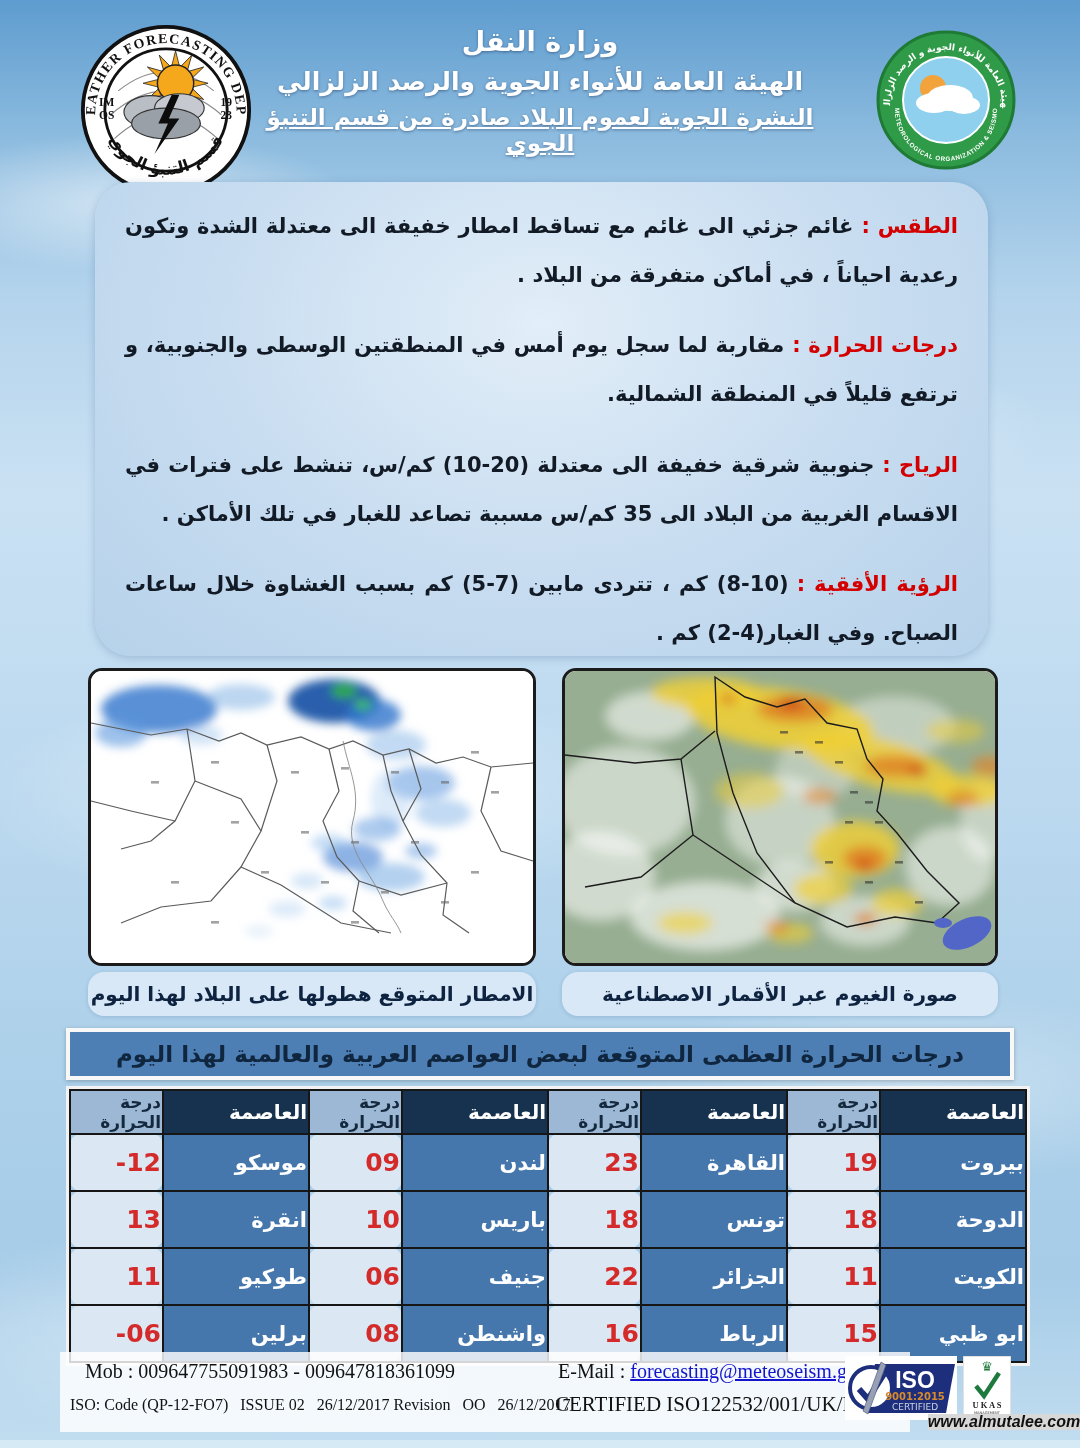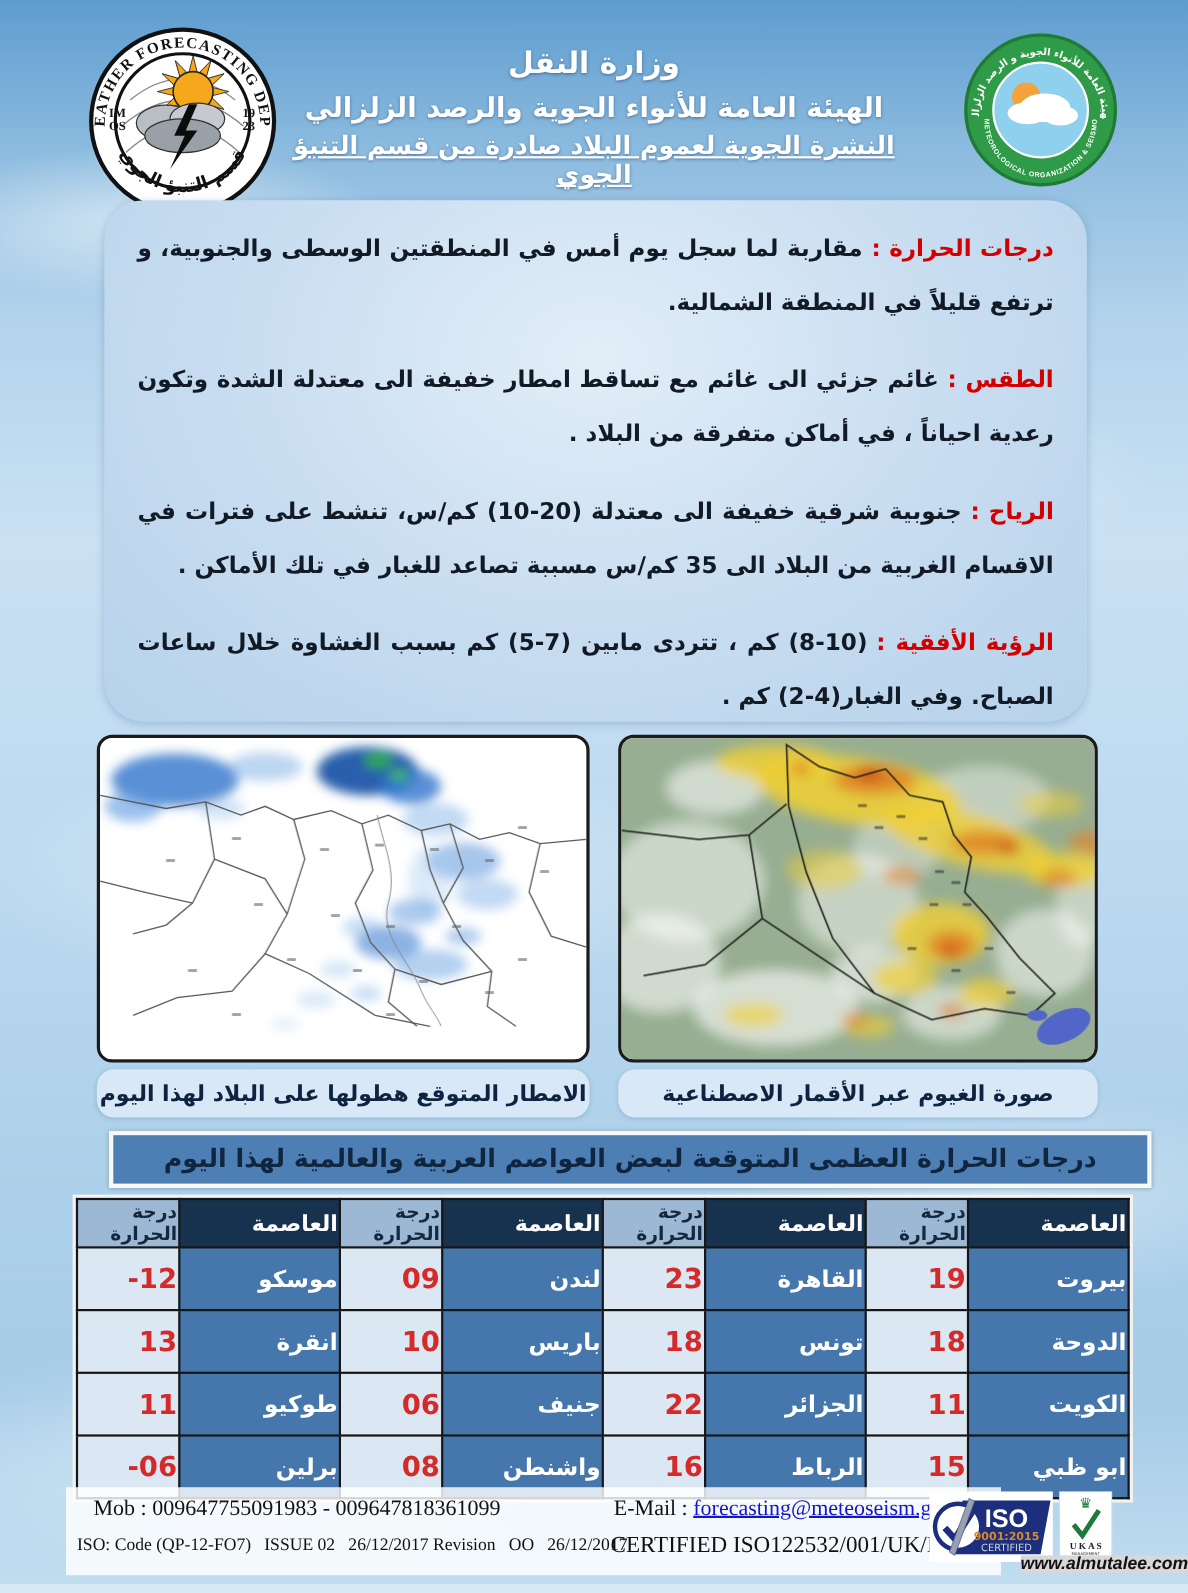--- a/index.html
+++ b/index.html
@@ -10,21 +10,21 @@
       radial-gradient(ellipse 420px 130px at 70% 30%, rgba(255,255,255,.45), transparent 70%),
       radial-gradient(ellipse 500px 160px at 30% 55%, rgba(255,255,255,.4), transparent 70%),
       radial-gradient(ellipse 420px 140px at 85% 75%, rgba(255,255,255,.35), transparent 70%),
       radial-gradient(ellipse 520px 150px at 20% 92%, rgba(255,255,255,.4), transparent 70%),
       linear-gradient(180deg,#5e9ccf 0%,#8abade 9%,#b3d3ec 20%,#cae1f3 34%,#bedaf0 52%,#aed1ea 72%,#a6cce8 88%,#c2ddf0 100%);
   }
   .abs{position:absolute;}
   
   .titles{left:230px;top:26px;width:620px;text-align:center;color:#ffffff;font-weight:bold;
     text-shadow:0 1px 3px rgba(10,30,70,.45);direction:rtl;}
-  .t1{font-size:27px;margin:16px 0 10px;}
+  .t1{font-size:27px;margin:0 0 10px;}
   .t2{font-size:25px;margin:0 0 8px;}
   .t3{font-size:23px;margin:0 0 9px;text-decoration:underline;}
   .t4{font-size:25px;margin:0;}
   
   .panel{left:95px;top:182px;width:893px;height:474px;border-radius:36px;
     background:radial-gradient(ellipse at 50% 30%, #e2eef8 0%, #c7dcf0 55%, #b6d2ea 100%);
     box-shadow:0 2px 8px rgba(40,80,130,.25);
     direction:rtl;padding:20px 30px 0 30px;box-sizing:border-box;}
   .para{font-size:21px;font-weight:bold;line-height:2.32;color:#121a26;text-align:justify;margin:0 0 22px;}
   .para-label{color:#d40000;margin-left:8px;}
@@ -34,28 +34,28 @@
   .satmap{left:562px;top:668px;width:430px;height:292px;}
   .caption{top:972px;height:44px;border-radius:16px;background:#d9e8f7;
     display:flex;align-items:center;justify-content:center;
     color:#0d2340;font-weight:bold;font-size:20px;direction:rtl;
     box-shadow:0 1px 4px rgba(40,80,130,.2);}
   .cap-l{left:88px;width:448px;}
   .cap-r{left:562px;width:436px;}
   
   .banner{left:66px;top:1028px;width:940px;height:44px;background:#4d7fb5;border:4px solid #f8f8f8;
     display:flex;align-items:center;justify-content:center;color:#10263f;font-weight:bold;
-    font-size:23px;direction:rtl;box-shadow:0 1px 4px rgba(0,0,0,.25);margin-left:33px;}
+    font-size:23px;direction:rtl;box-shadow:0 1px 4px rgba(0,0,0,.25);}
   .temps{left:66px;top:1086px;border:3px solid #f2f2f2;}
   table{border-collapse:collapse;direction:rtl;}
   th,td{border:2px solid #161616;text-align:right;vertical-align:middle;font-weight:bold;}
   th.cap-h{width:142px;height:40px;background:#16324f;color:#ffffff;font-size:20px;}
   th.tmp-h{width:89px;height:40px;background:#9db8d4;color:#14283e;font-size:17px;}
   td.city{width:142px;height:53px;background:#4577ad;color:#ffffff;font-size:21px;}
-  td.temp{width:89px;height:53px;background:#dbe7f3;color:#d42a2a;font-size:25px;direction:ltr;}
+  td.temp{width:89px;height:53px;background:#dbe7f3;color:#d42a2a;font-size:25px;direction:ltr;border-radius:11px;}
   
   .footer{left:60px;top:1352px;width:850px;height:80px;background:rgba(255,255,255,.82);
     font-family:"Liberation Serif",serif;color:#111;}
   .mob{left:25px;top:8px;font-size:20px;}
   .email-wrap{left:498px;top:8px;font-size:20px;}
   .email-link{color:#1414cc;text-decoration:underline;}
   .iso-code{left:10px;top:44px;font-size:16px;white-space:pre;}
   .certified{left:495px;top:40px;font-size:21px;}
   .badge{background:#ffffff;}
   .iso-badge{left:845px;top:1356px;width:112px;height:64px;}
@@ -137,22 +137,22 @@
     </text>
   </svg>
 
   <div class="abs titles">
     <div class="t1">وزارة النقل</div>
     <div class="t2">الهيئة العامة للأنواء الجوية والرصد الزلزالي</div>
     <div class="t3">النشرة الجوية لعموم البلاد صادرة من قسم التنبؤ الجوي</div>
   </div>
 
   <div class="abs panel">
+    <p class="para"><span class="para-label">الطقس :</span><span>غائم جزئي الى غائم مع تساقط امطار خفيفة الى معتدلة الشدة وتكون رعدية احياناً ، في أماكن متفرقة من البلاد .</span></p>
     <p class="para"><span class="para-label">درجات الحرارة :</span><span>مقاربة لما سجل يوم أمس في المنطقتين الوسطى والجنوبية، و ترتفع قليلاً في المنطقة الشمالية.</span></p>
-    <p class="para"><span class="para-label">الطقس :</span><span>غائم جزئي الى غائم مع تساقط امطار خفيفة الى معتدلة الشدة وتكون رعدية احياناً ، في أماكن متفرقة من البلاد .</span></p>
     <p class="para"><span class="para-label">الرياح :</span><span>جنوبية شرقية خفيفة الى معتدلة (20-10) كم/س، تنشط على فترات في الاقسام الغربية من البلاد الى 35 كم/س مسببة تصاعد للغبار في تلك الأماكن .</span></p>
     <p class="para"><span class="para-label">الرؤية الأفقية :</span><span>(10-8) كم ، تتردى مابين (7-5) كم بسبب الغشاوة خلال ساعات الصباح. وفي الغبار(4-2) كم .</span></p>
   </div>
 
   <svg class="abs mapbox rainmap" viewBox="0 0 442 292">
     <defs>
         <filter id="blurL" x="-30%" y="-30%" width="160%" height="160%">
           <feGaussianBlur stdDeviation="5"></feGaussianBlur>
         </filter>
       </defs>

